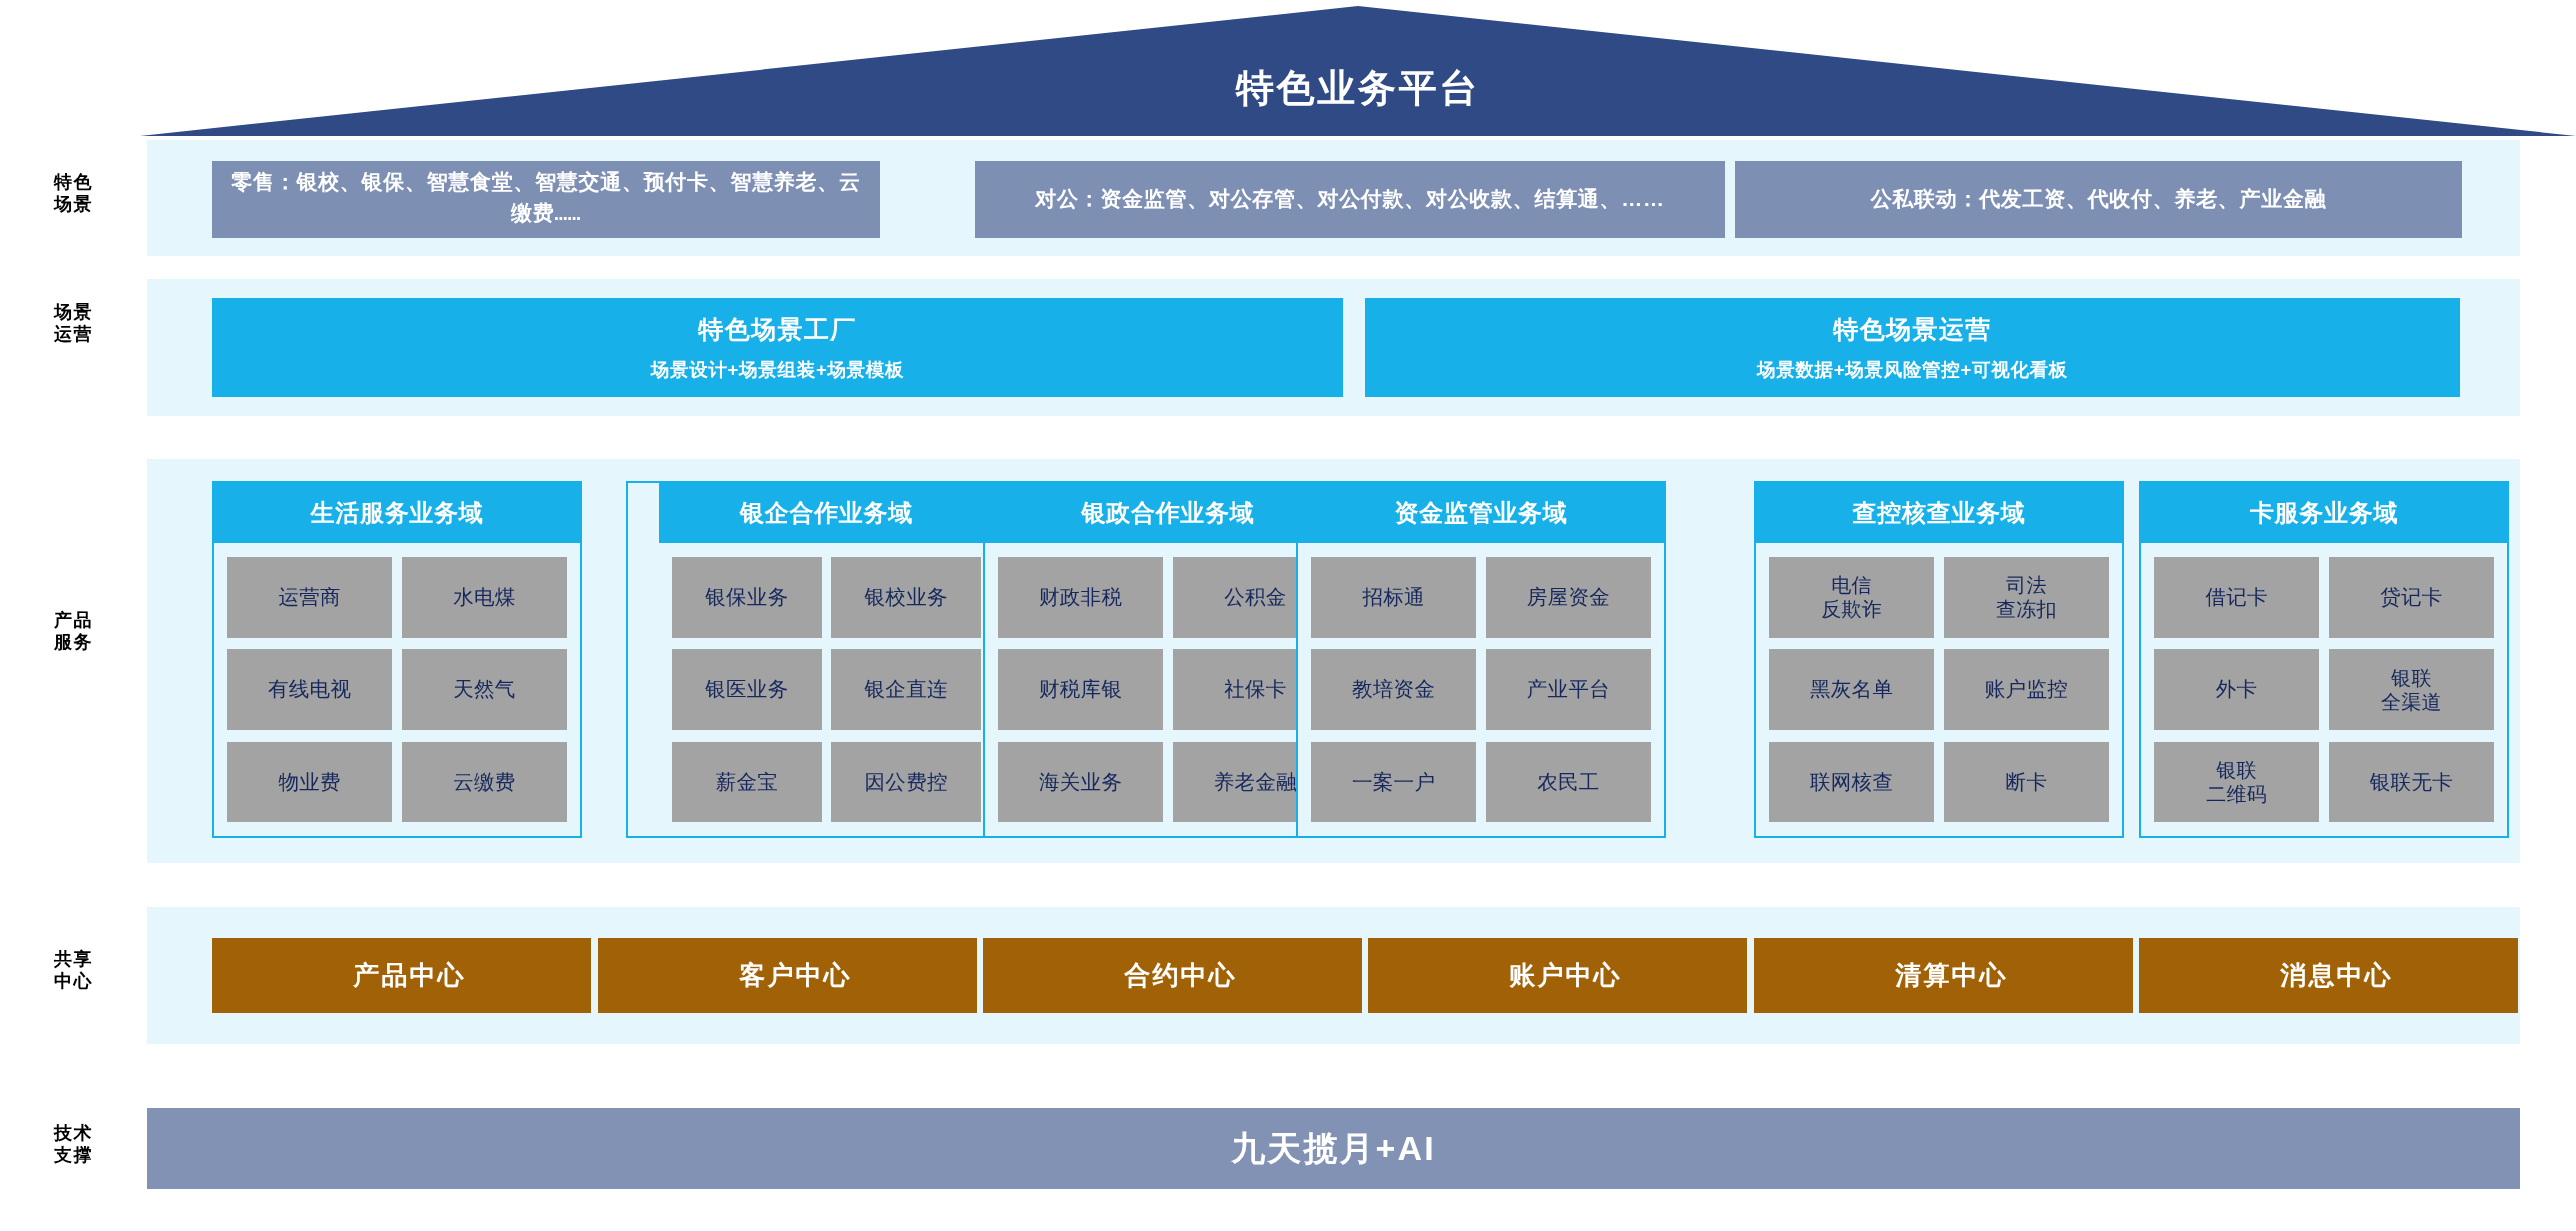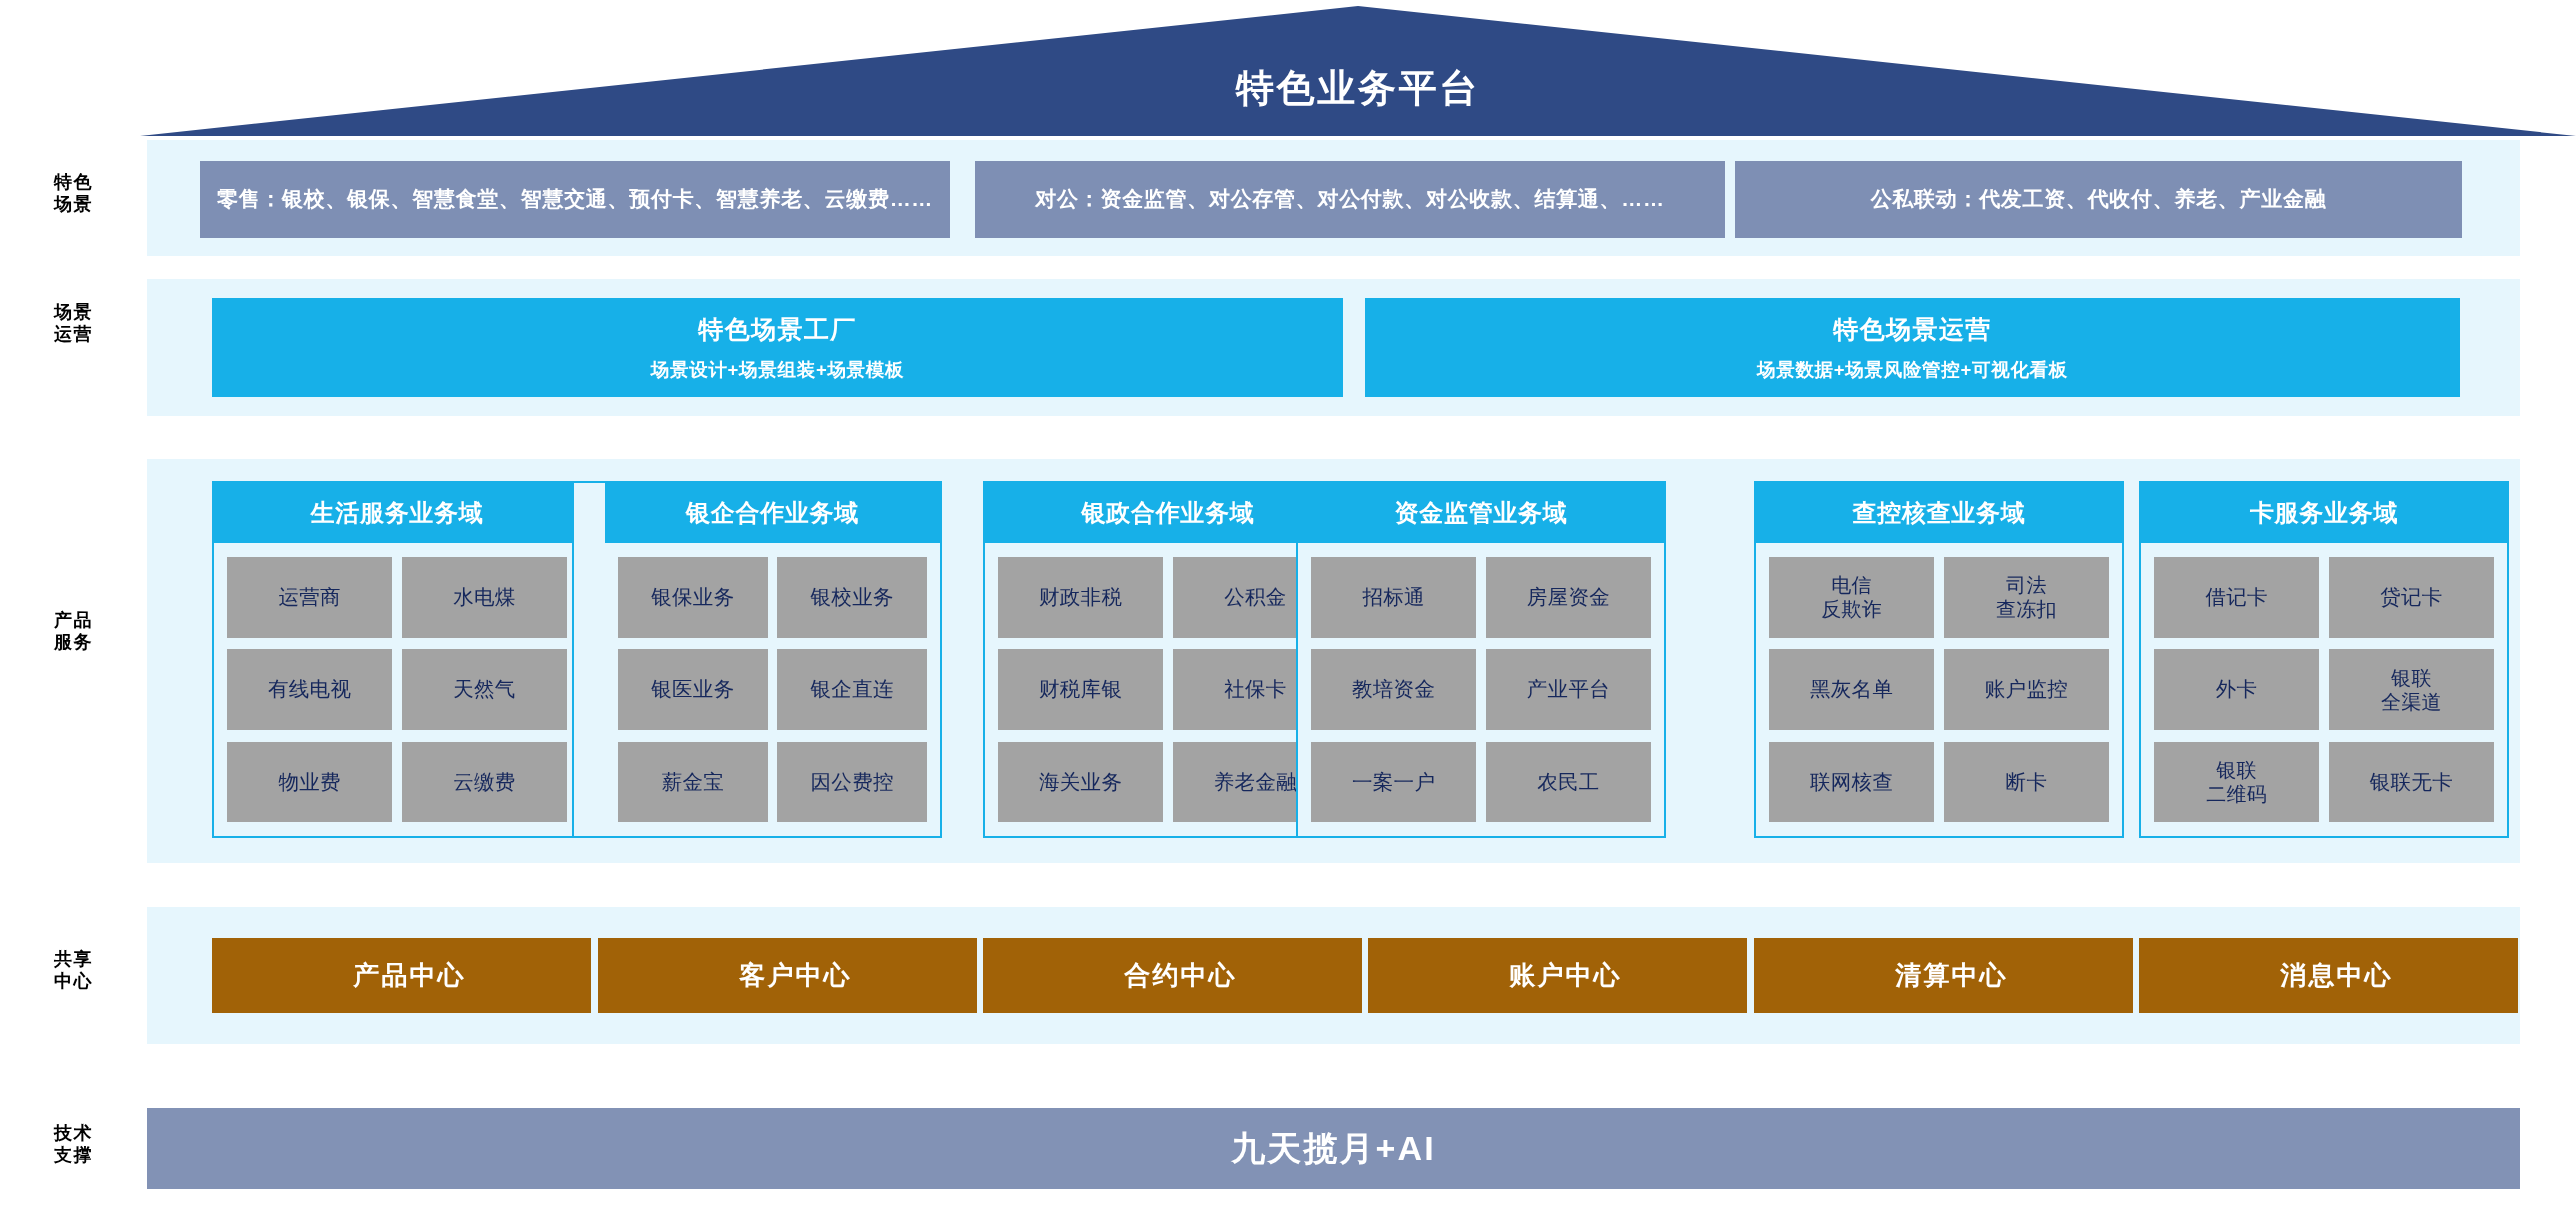--- a/index.html
+++ b/index.html
@@ -114,21 +114,21 @@
       <span>共享</span>
       <span>中心</span>
     </div>
     <div class="rail-label" style="top:1095px;height:99px;">
       <span>技术</span>
       <span>支撑</span>
     </div>
   </div>
 
   <div class="panel" style="left:147px;top:140px;width:2373px;height:116px;"></div>
-  <div class="scene-box" style="left:200px;top:161px;width:750px;height:77px;">
+  <div class="scene-box" style="left:212px;top:161px;width:668px;height:77px;font-family:Liberation Mono, monospace;">
     <span>零售：银校、银保、智慧食堂、智慧交通、预付卡、智慧养老、云缴费……</span>
   </div>
   <div class="scene-box" style="left:975px;top:161px;width:750px;height:77px;">
     <span>对公：资金监管、对公存管、对公付款、对公收款、结算通、……</span>
   </div>
   <div class="scene-box" style="left:1735px;top:161px;width:727px;height:77px;">
     <span>公私联动：代发工资、代收付、养老、产业金融</span>
   </div>
 
   <div class="panel" style="left:147px;top:279px;width:2373px;height:137px;"></div>
@@ -148,21 +148,21 @@
     <div class="domain-grid">
       <div class="cell">运营商</div>
       <div class="cell">水电煤</div>
       <div class="cell">有线电视</div>
       <div class="cell">天然气</div>
       <div class="cell">物业费</div>
       <div class="cell">云缴费</div>
     </div>
   </div>
 
-  <div class="domain" style="left:572px;padding-left:31px;">
+  <div class="domain" style="left:626px;padding-left:31px;">
     <div class="domain-head">银企合作业务域</div>
     <div class="domain-grid">
       <div class="cell">银保业务</div>
       <div class="cell">银校业务</div>
       <div class="cell">银医业务</div>
       <div class="cell">银企直连</div>
       <div class="cell">薪金宝</div>
       <div class="cell">因公费控</div>
     </div>
   </div>

